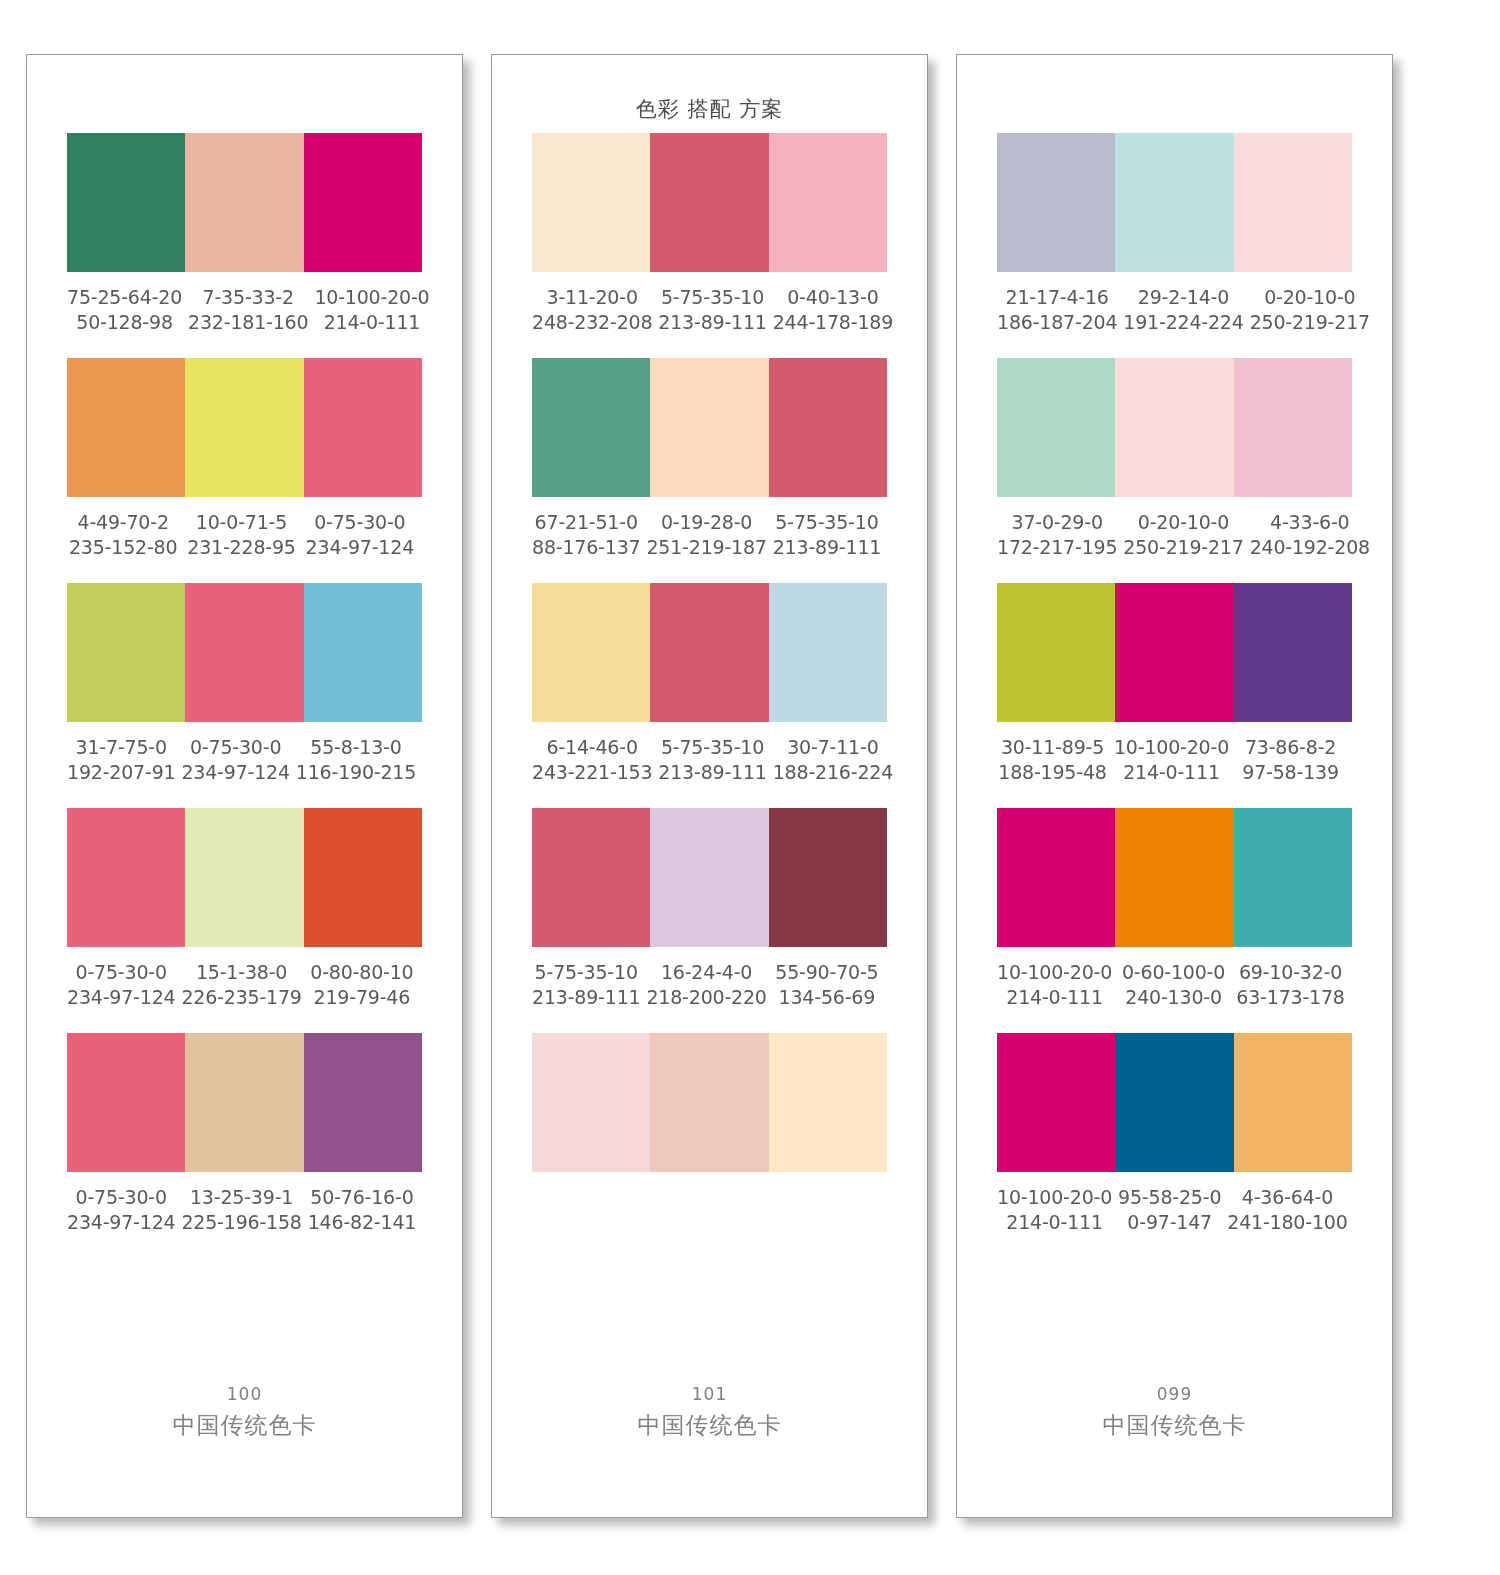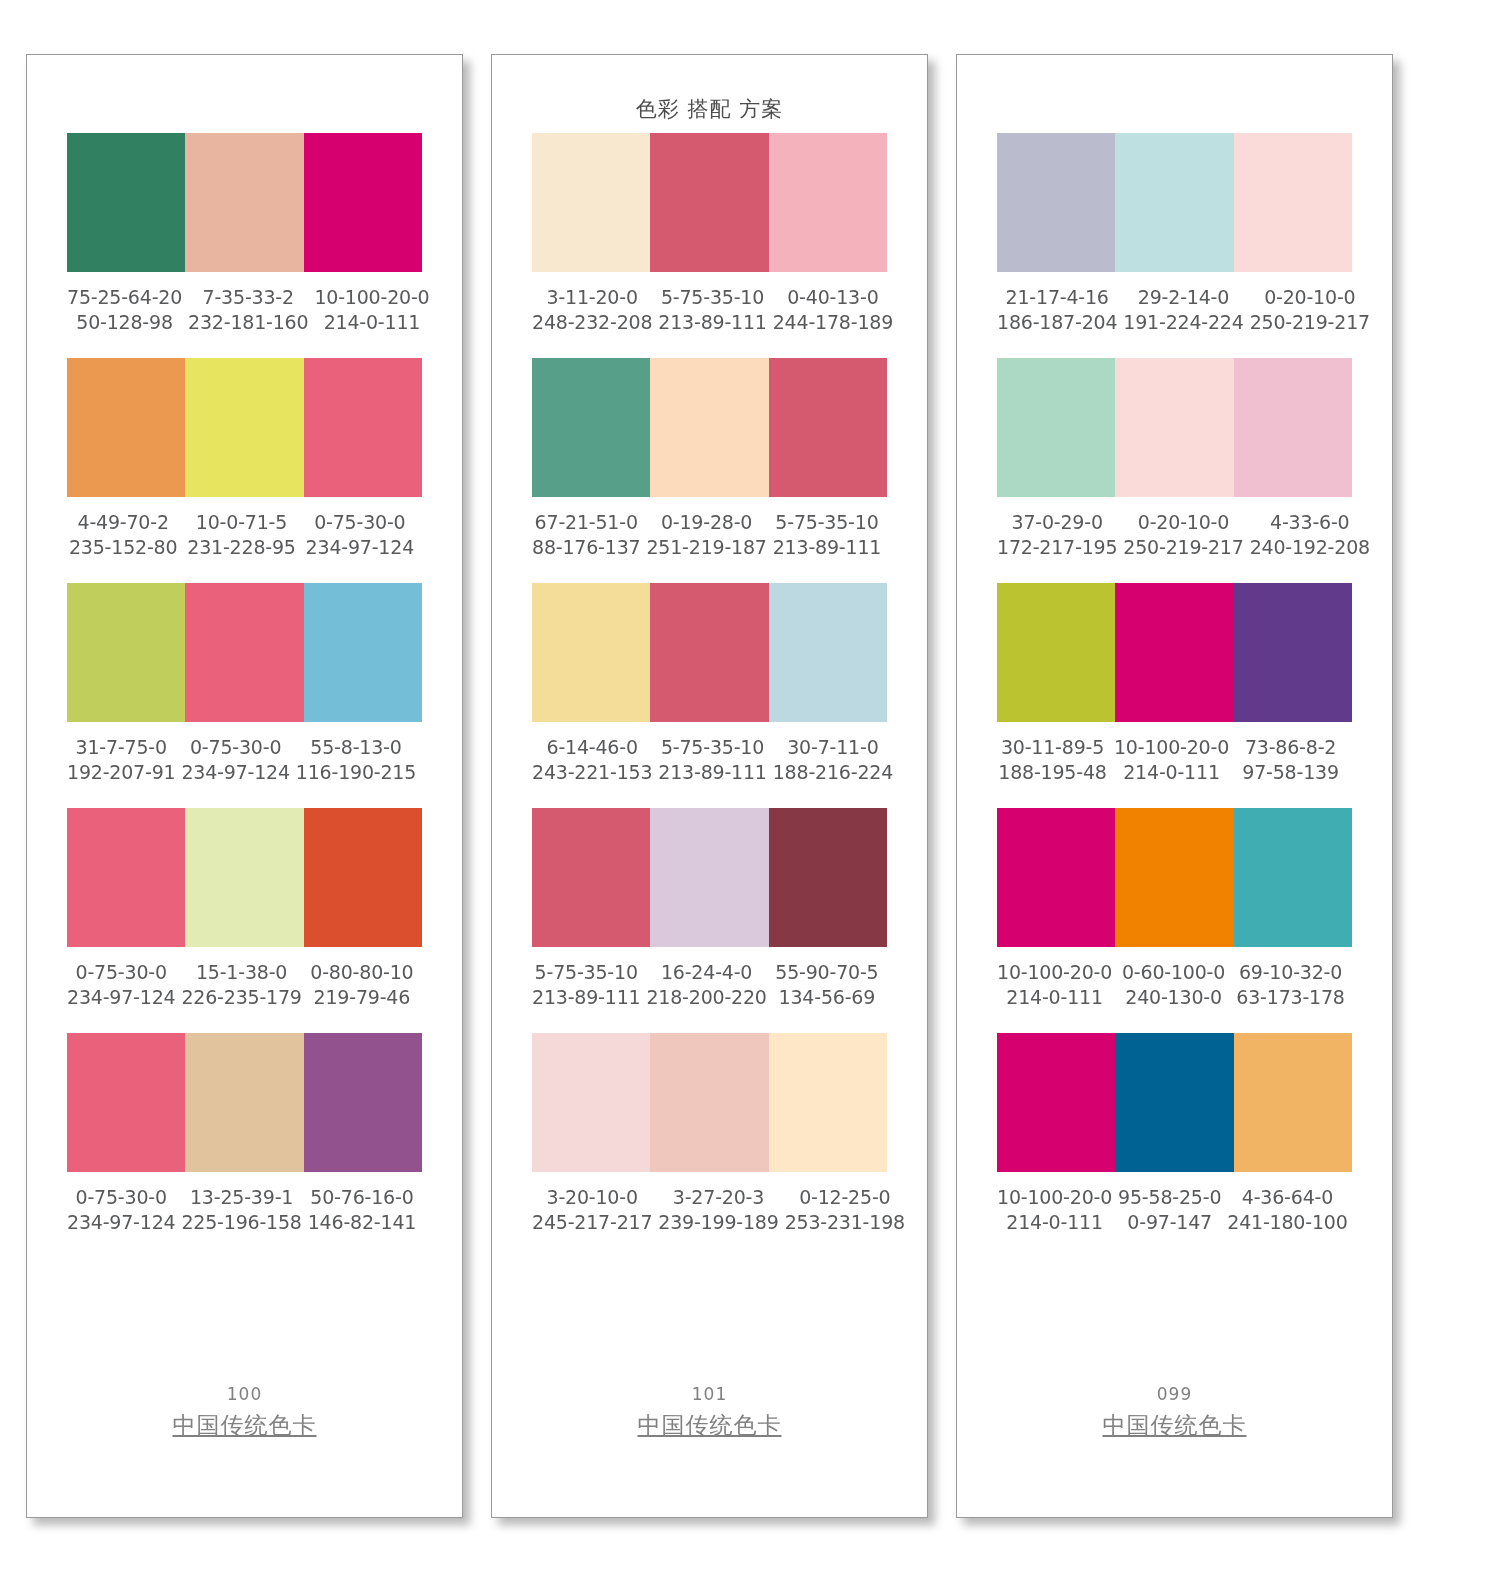--- a/index.html
+++ b/index.html
@@ -120,21 +120,20 @@
     font-family: "DejaVu Sans", "Liberation Sans", sans-serif;
     letter-spacing: 1px;
   }
 
   .footer-label {
     font-size: 23px;
     line-height: 32px;
     color: #808080;
     font-family: "DejaVu Sans", "Liberation Sans", sans-serif;
     letter-spacing: 1px;
-    text-decoration: underline;
   }
 </style>
 </head>
 <body>
 
 <div id="sheet">
   <div class="cards-row">
       <div class="card">
         <div class="card-title empty"></div>
         <div class="rows">
@@ -335,34 +334,20 @@
                 <div class="code-line">134-56-69</div>
               </div>
             </div>
           </div>
           <div class="palette-row">
             <div class="swatches">
               <div class="swatch" style="background-color: rgb(245, 217, 217);"></div>
               <div class="swatch" style="background-color: rgb(239, 199, 189);"></div>
               <div class="swatch" style="background-color: rgb(253, 231, 198);"></div>
             </div>
-            <div class="codes">
-              <div class="code-cell">
-                <div class="code-line">3-20-10-0</div>
-                <div class="code-line">245-217-217</div>
-              </div>
-              <div class="code-cell">
-                <div class="code-line">3-27-20-3</div>
-                <div class="code-line">239-199-189</div>
-              </div>
-              <div class="code-cell">
-                <div class="code-line">0-12-25-0</div>
-                <div class="code-line">253-231-198</div>
-              </div>
-            </div>
           </div>
         </div>
         <div class="card-footer">
           <div class="footer-number">101</div>
           <div class="footer-label">中国传统色卡</div>
         </div>
       </div>
       <div class="card">
         <div class="card-title empty"></div>
         <div class="rows">

